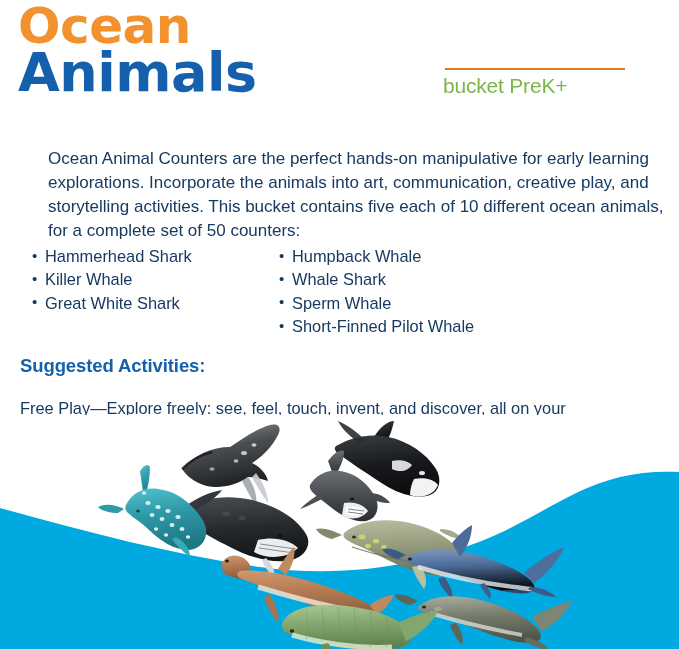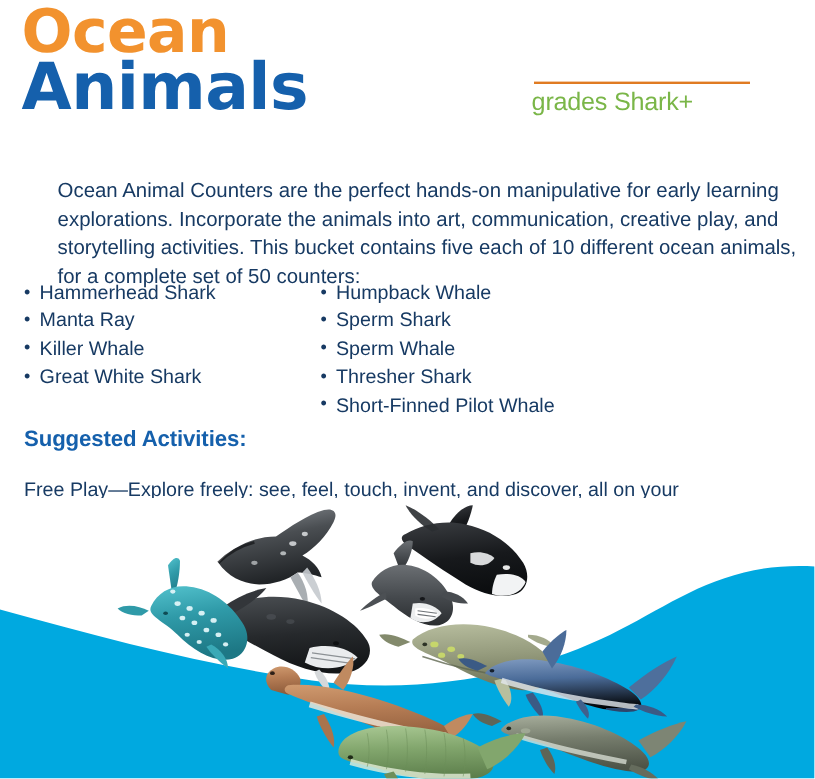--- a/index.html
+++ b/index.html
@@ -131,21 +131,21 @@
     top: 233px;
     width: 640px;
   }
   .list-col {
     position: absolute;
     top: 0;
   }
   .list-col.left  { left: 0px; }
   .list-col.right { left: 247px; }
   .list-col ul {
-    margin: 0;
+    margin: 12px;
     padding: 0;
     list-style: none;
   }
   .list-col li {
     color: #173A63;
     font-size: 16.4px;
     line-height: 1.43;
     white-space: nowrap;
     padding-left: 13px;
     position: relative;
@@ -206,41 +206,39 @@
 
   <div class="header">
 
     <div class="title-block">
       <span class="title-line1">Ocean</span>
       <span class="title-line2">Animals</span>
     </div>
 
     <div class="ages-badge">
       <div class="ages-rule"></div>
-      <span class="grades-line">grades Shark+</span>
+      <span class="grades-line">bucket PreK+</span>
     </div>
   </div>
 
   <p class="intro">Ocean Animal Counters are the perfect hands-on manipulative for early learning explorations. Incorporate the animals into art, communication, creative play, and storytelling activities. This bucket contains five each of 10 different ocean animals, for a complete set of 50 counters:</p>
 
   <div class="lists">
     <div class="list-col left">
       <ul>
         <li>Hammerhead Shark</li>
-        <li>Manta Ray</li>
         <li>Killer Whale</li>
         <li>Great White Shark</li>
       </ul>
     </div>
     <div class="list-col right">
       <ul>
         <li>Humpback Whale</li>
-        <li>Sperm Shark</li>
+        <li>Whale Shark</li>
         <li>Sperm Whale</li>
-        <li>Thresher Shark</li>
         <li>Short-Finned Pilot Whale</li>
       </ul>
     </div>
   </div>
 
   <div class="activities-head">Suggested Activities:</div>
   <p class="activities-body">Free Play—Explore freely: see, feel, touch, invent, and discover, all on your own!</p>
 
   <div class="photo-area">
 

